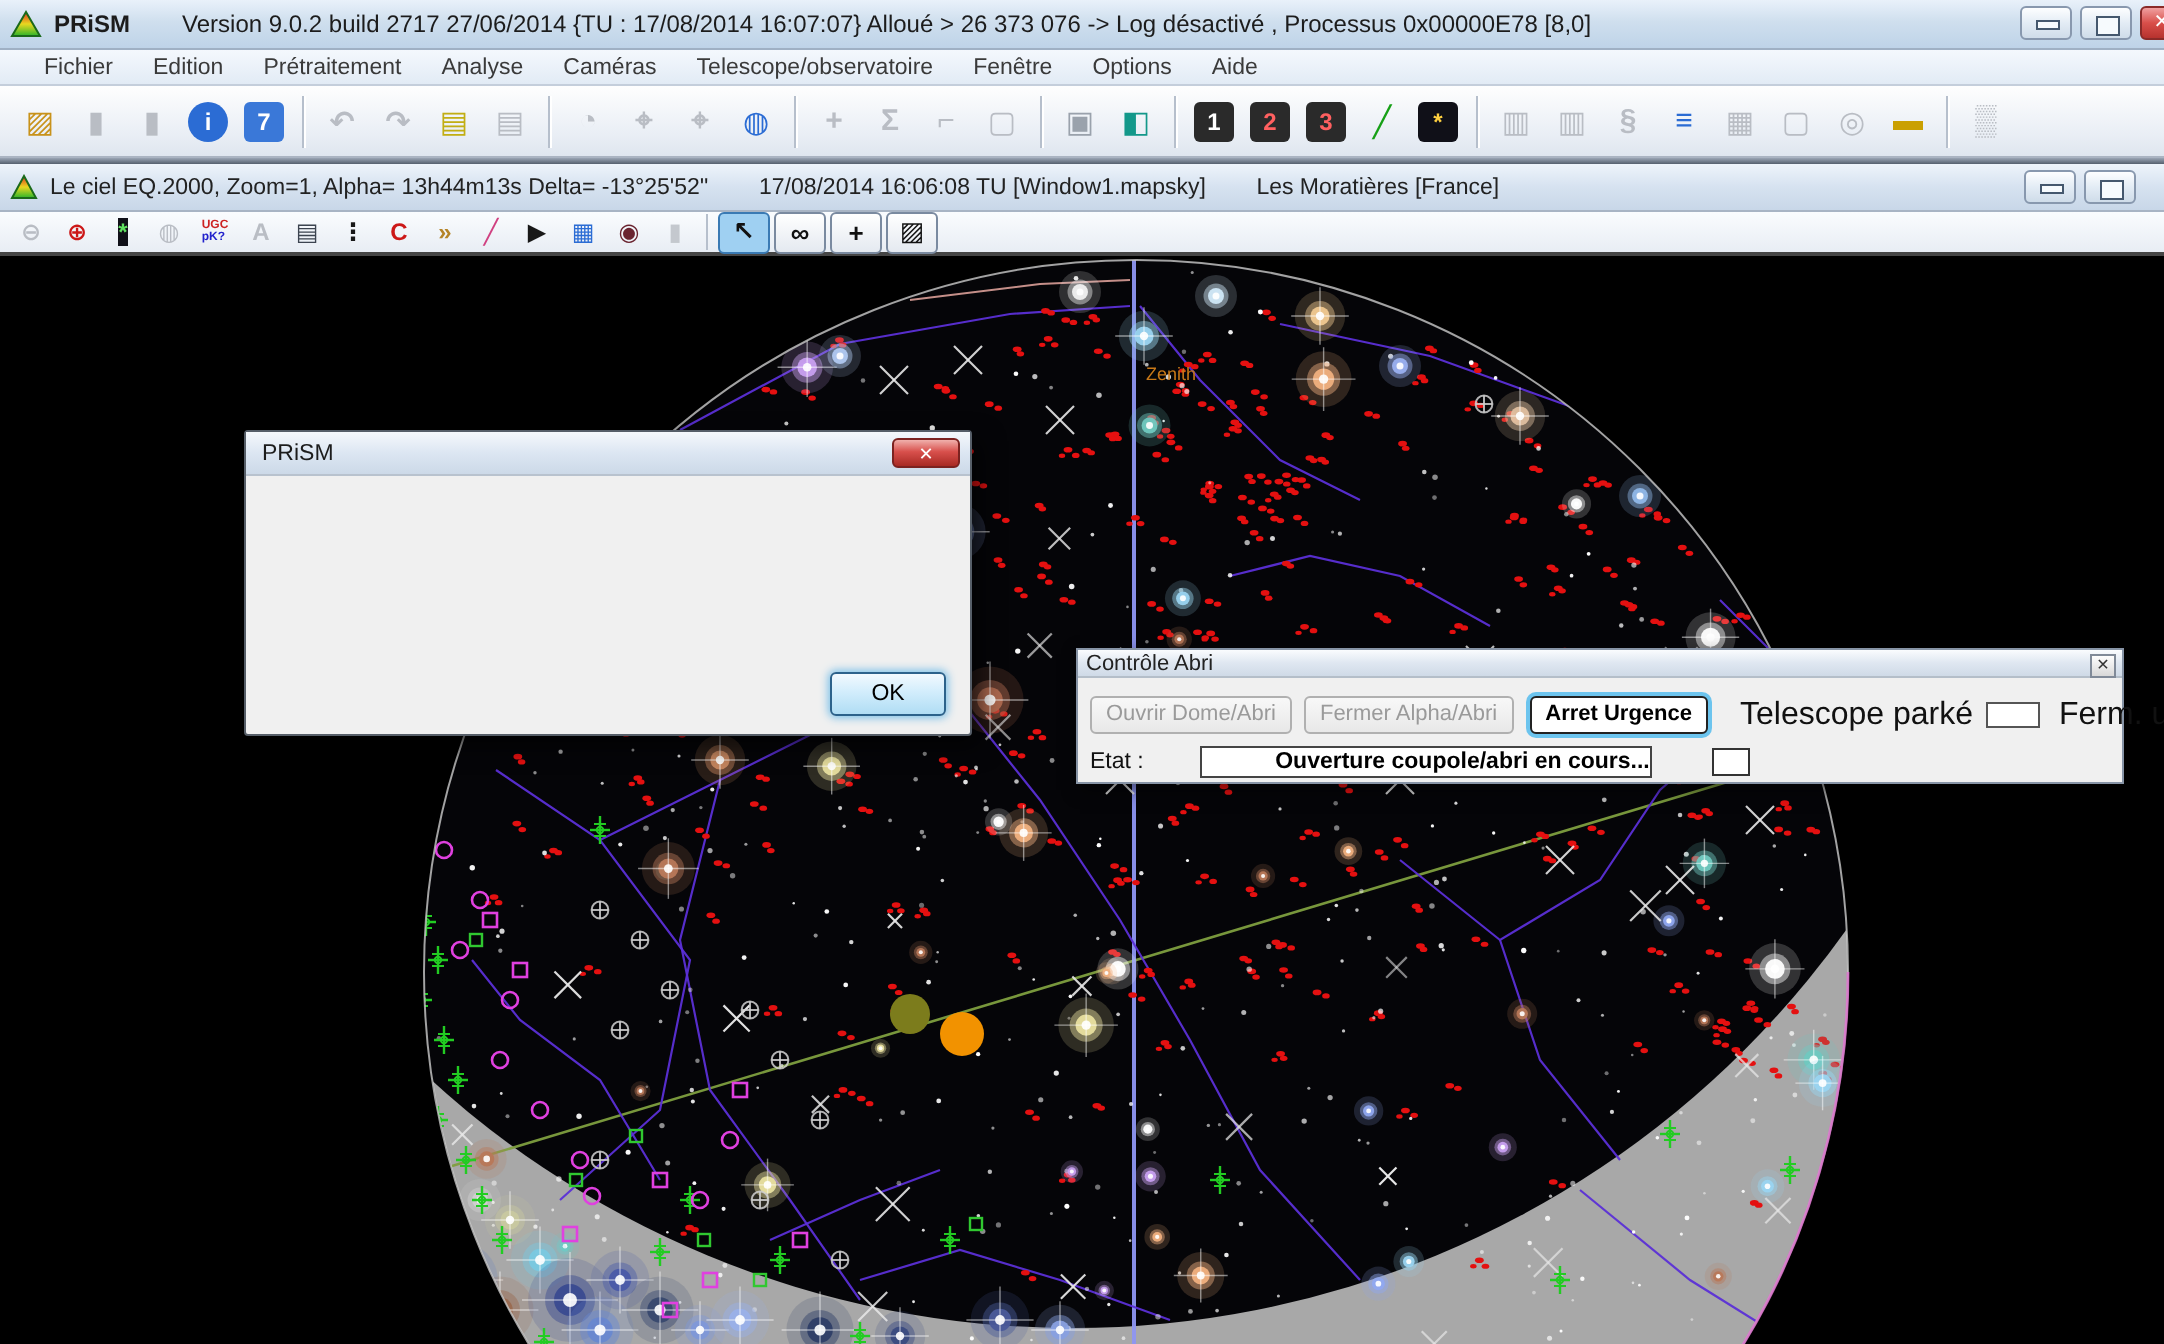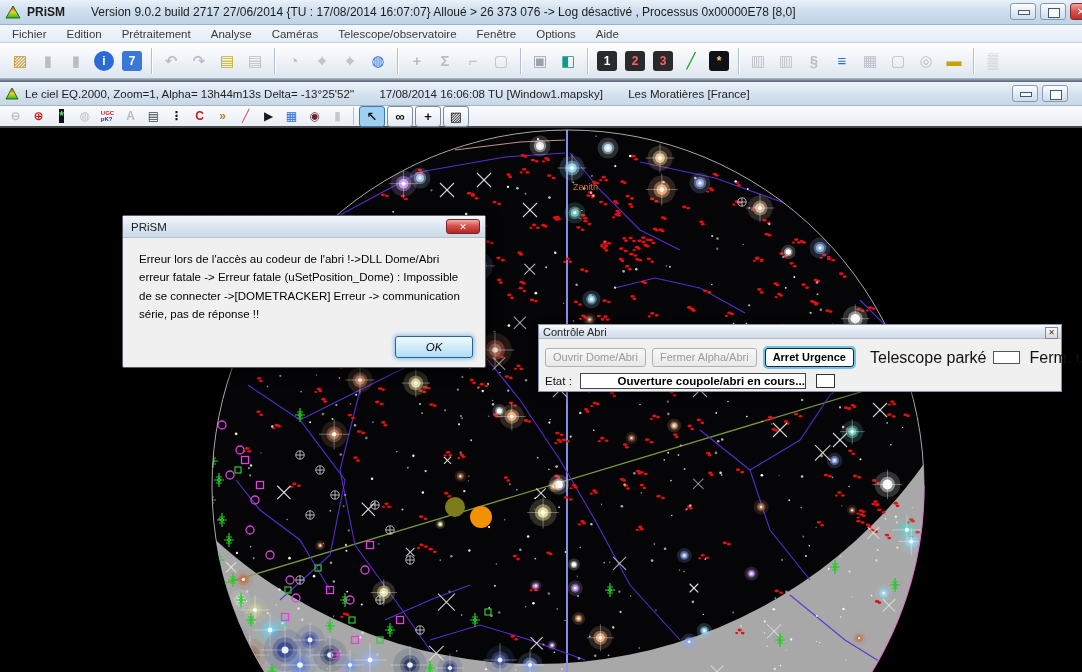--- a/index.html
+++ b/index.html
@@ -17,21 +17,21 @@
   .winbtns { position:absolute; right:0; top:3px; display:flex; gap:4px; }
   .wbtn { width:26px; height:17px; border:1px solid #8898ae; border-radius:3px;
     background:linear-gradient(#fdfeff,#e3ecf5 50%,#cfdce9); position:relative; }
   .wbtn.min::after{ content:""; position:absolute; left:7px; bottom:4px; width:10px; height:3px; border:1px solid #45586e; background:#f6fafd;}
   .wbtn.max::after{ content:""; position:absolute; left:7px; top:4px; width:10px; height:8px; border:1px solid #45586e; background:#f6fafd;}
   .wbtn.close { width:22px; background:linear-gradient(#f0a0a0,#d94f4a 50%,#b6322e);
     border-color:#8a2a28; margin-right:-10px; color:#fff; font-size:10px; text-align:center; line-height:15px;}
 
   .menubar { position:absolute; left:0; top:25px; width:1082px; height:18px;
     background:linear-gradient(#f4f8fd,#e2ebf5); border-bottom:1px solid #c4cedb;
-    display:flex; align-items:center; padding-left:2px; }
+    display:flex; align-items:center; padding-left:12px; }
   .menu-item { font-size:11.5px; color:#3a3a3a; padding:1px 10px; cursor:default; }
 
   .toolbar { position:absolute; left:0; top:43px; width:1082px; height:36px;
     background:linear-gradient(#fefefe,#e9eef5 70%,#dfe6ef);
     border-bottom:1px solid #aab4c2; display:flex; align-items:center; padding-left:6px; }
   .ticon { width:26px; height:26px; margin:0 1px; border-radius:3px; display:flex;
     align-items:center; justify-content:center; font-size:15px; font-weight:bold; }
   .ticon .bgchip { width:20px; height:20px; border-radius:3px; display:flex; align-items:center; justify-content:center; }
   .tsep { width:1px; height:26px; background:#b6bfcc; margin:0 5px; box-shadow:1px 0 0 #fff; }
 
@@ -67,42 +67,42 @@
   .dialog { position:absolute; left:122px; top:87px; width:364px; height:153px;
     background:#f0f0f0; border:1px solid #565e68; border-radius:2px;
     box-shadow:4px 5px 12px rgba(0,0,0,.65); z-index:30; }
   .dialog-titlebar { height:22px; background:linear-gradient(#f5f8fc,#dce6f2 50%,#ccd9e8);
     border-bottom:1px solid #b8c2ce; display:flex; align-items:center; padding-left:8px; }
   .dialog-title { font-size:11.5px; color:#1c1c1c; }
   .dialog-close { position:absolute; right:5px; top:3px; width:34px; height:15px;
     background:linear-gradient(#f0b0ac,#d8504c 45%,#a82a24); border:1px solid #7c2220;
     border-radius:3px; color:#fff; font-size:9px; text-align:center; line-height:14px; font-weight:bold; }
   .dialog-body { padding:12px 14px 0 16px; font-size:11.5px; color:#000; line-height:1.6; width:356px; }
-  .dialog-ok { position:absolute; right:12px; bottom:9px; width:78px; height:22px;
+  .dialog-ok { position:absolute; right:12px; bottom:9px; width:58px; height:22px;
     background:linear-gradient(#f2f9fe,#d2edfc 45%,#b0ddf4); border:1px solid #2c628b;
     border-radius:3px; box-shadow:0 0 4px 1px #7cc0e8; font-size:11.5px; color:#000;
-    text-align:center; line-height:20px;font-style:italic; }
+    text-align:center; line-height:20px; }
 
   
   .dome-panel { position:absolute; left:538px; top:196px; width:524px; height:68px;
     background:#f0f0f0; border:1px solid #8794a6; box-shadow:2px 3px 8px rgba(0,0,0,.5); z-index:20; }
   .dome-titlebar { height:14px; background:linear-gradient(#fafcfe,#dfe7f1 50%,#cfdae7);
     border-bottom:1px solid #b4bec9; display:flex; align-items:flex-end; padding-left:4px; position:relative;}
   .dome-title { font-size:11px; color:#222; }
   .dome-close { position:absolute; right:3px; top:2px; width:13px; height:12px;
     background:linear-gradient(#fdfdfd,#d8d8d8); border:1px solid #808a98; font-size:8px;
     line-height:10px; text-align:center; color:#333; }
   .dome-row1 { position:absolute; left:6px; top:23px; display:flex; align-items:center; }
   .dbtn { height:19px; border:1px solid #b0b0b0; border-radius:3px; background:linear-gradient(#f8f8f8,#e8e8e8);
     font-size:11px; color:#9a9a9a; padding:0 7px; line-height:17px; margin-right:6px; white-space:nowrap; }
   .dbtn.urgence { color:#000; font-weight:bold; border:1px solid #222;
     box-shadow:0 0 0 2px #6cc4ee; background:#fff; margin-left:2px; }
   .dlabel { font-size:16px; color:#111; margin:0 6px 0 10px; white-space:nowrap; }
   .dfield { width:27px; height:13px; background:#fff; border:1px solid #555; }
-  .dome-row2 { position:absolute; left:6px; top:48px; display:flex; align-items:center; }
+  .dome-row2 { position:absolute; left:6px; top:48px; display:flex; align-items:center;gap:20px; }
   .etat-label { font-size:11.5px; color:#111; margin-right:8px; }
   .etat-field { width:226px; height:16px; background:#fff; border:1px solid #444;
     font-size:11.5px; font-weight:bold; color:#000; padding:0 0 0 6px; line-height:15px; white-space:nowrap; overflow:hidden;text-align:right;}
   .etat-box { width:19px; height:14px; background:#fff; border:1px solid #333; margin-left:10px; }
 </style>
 </head>
 <body>
 
 <div id="app">
 
@@ -2007,21 +2007,20 @@
           </g>
           <circle cx="568" cy="358" r="356" fill="none" stroke="#c8c8c8" stroke-width="1" opacity="0.8"></circle>
           <path d="M 924 358 A 356 356 0 0 1 772 650" fill="none" stroke="#e070d0" stroke-width="1.4" opacity="0.8"></path>
         </svg>
 
       <div class="dialog">
         <div class="dialog-titlebar">
           <span class="dialog-title">PRiSM</span>
           <div class="dialog-close">✕</div>
         </div>
-        <div class="dialog-body">Erreur lors de l'accès au codeur de l'abri !-&gt;DLL Dome/Abri erreur fatale -&gt;  Erreur fatale (uSetPosition_Dome) : Impossible de se connecter -&gt;[DOMETRACKER] Erreur -&gt;  communication série, pas de réponse !!</div>
         <div class="dialog-ok">OK</div>
       </div>
 
       <div class="dome-panel">
         <div class="dome-titlebar">
           <span class="dome-title">Contrôle Abri</span>
           <div class="dome-close">✕</div>
         </div>
         <div class="dome-row1">
           <div class="dbtn">Ouvrir Dome/Abri</div>

